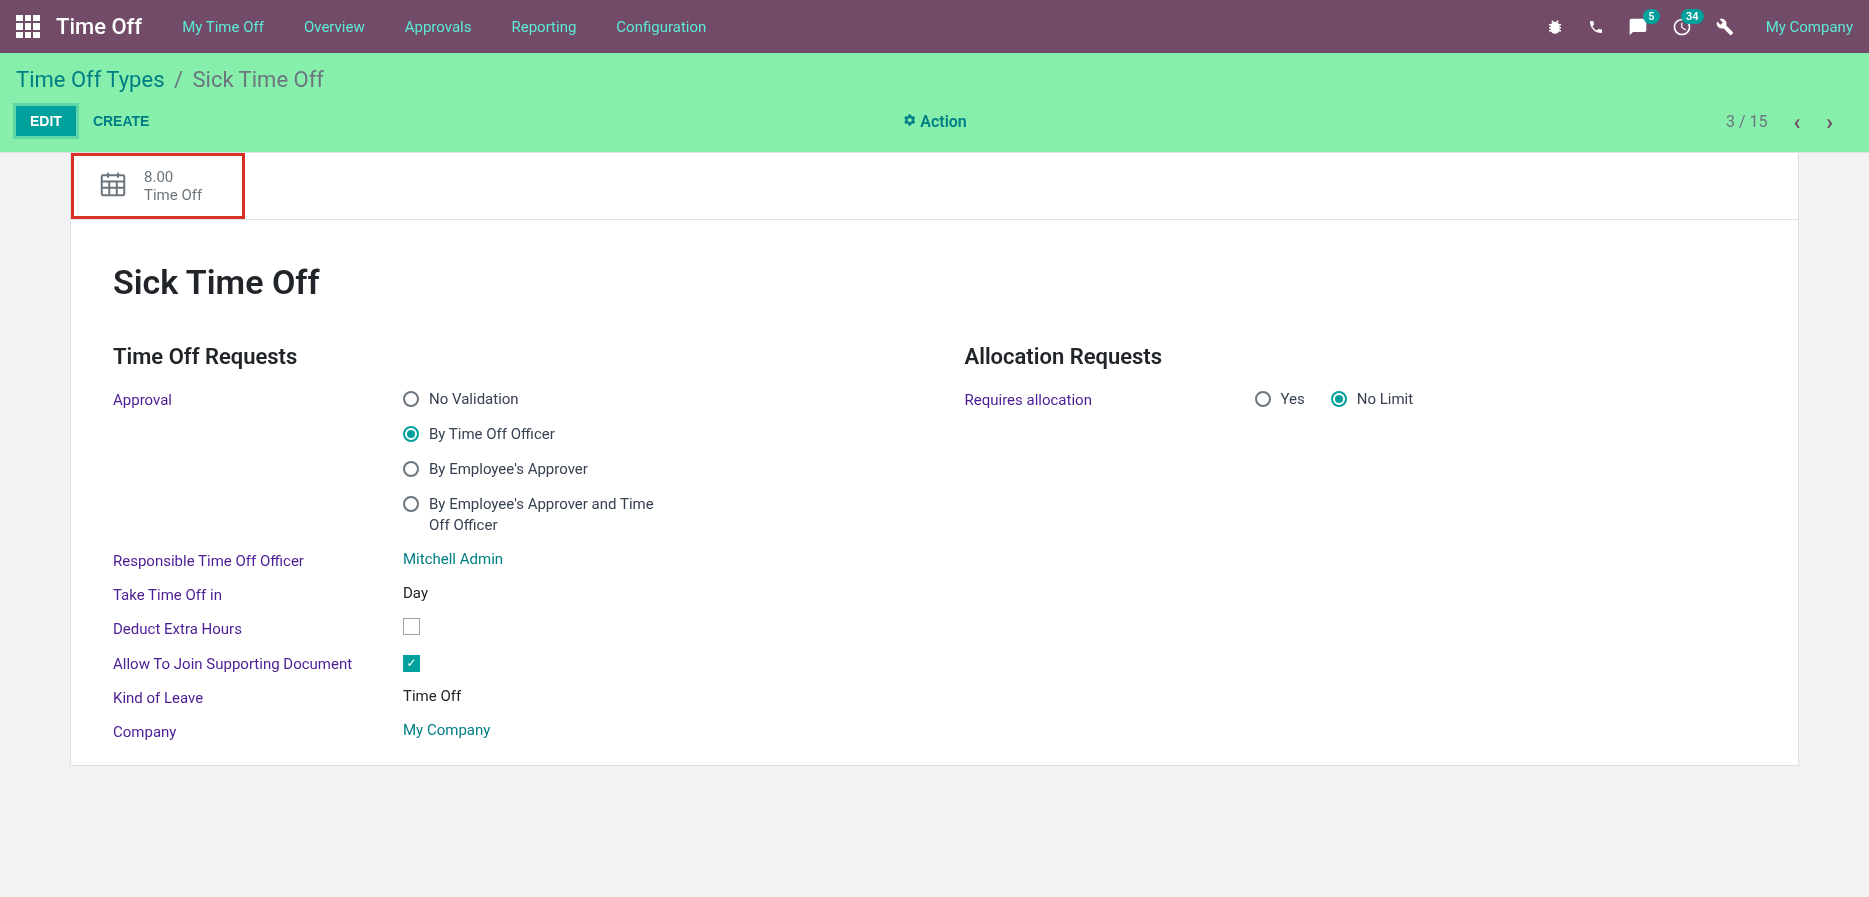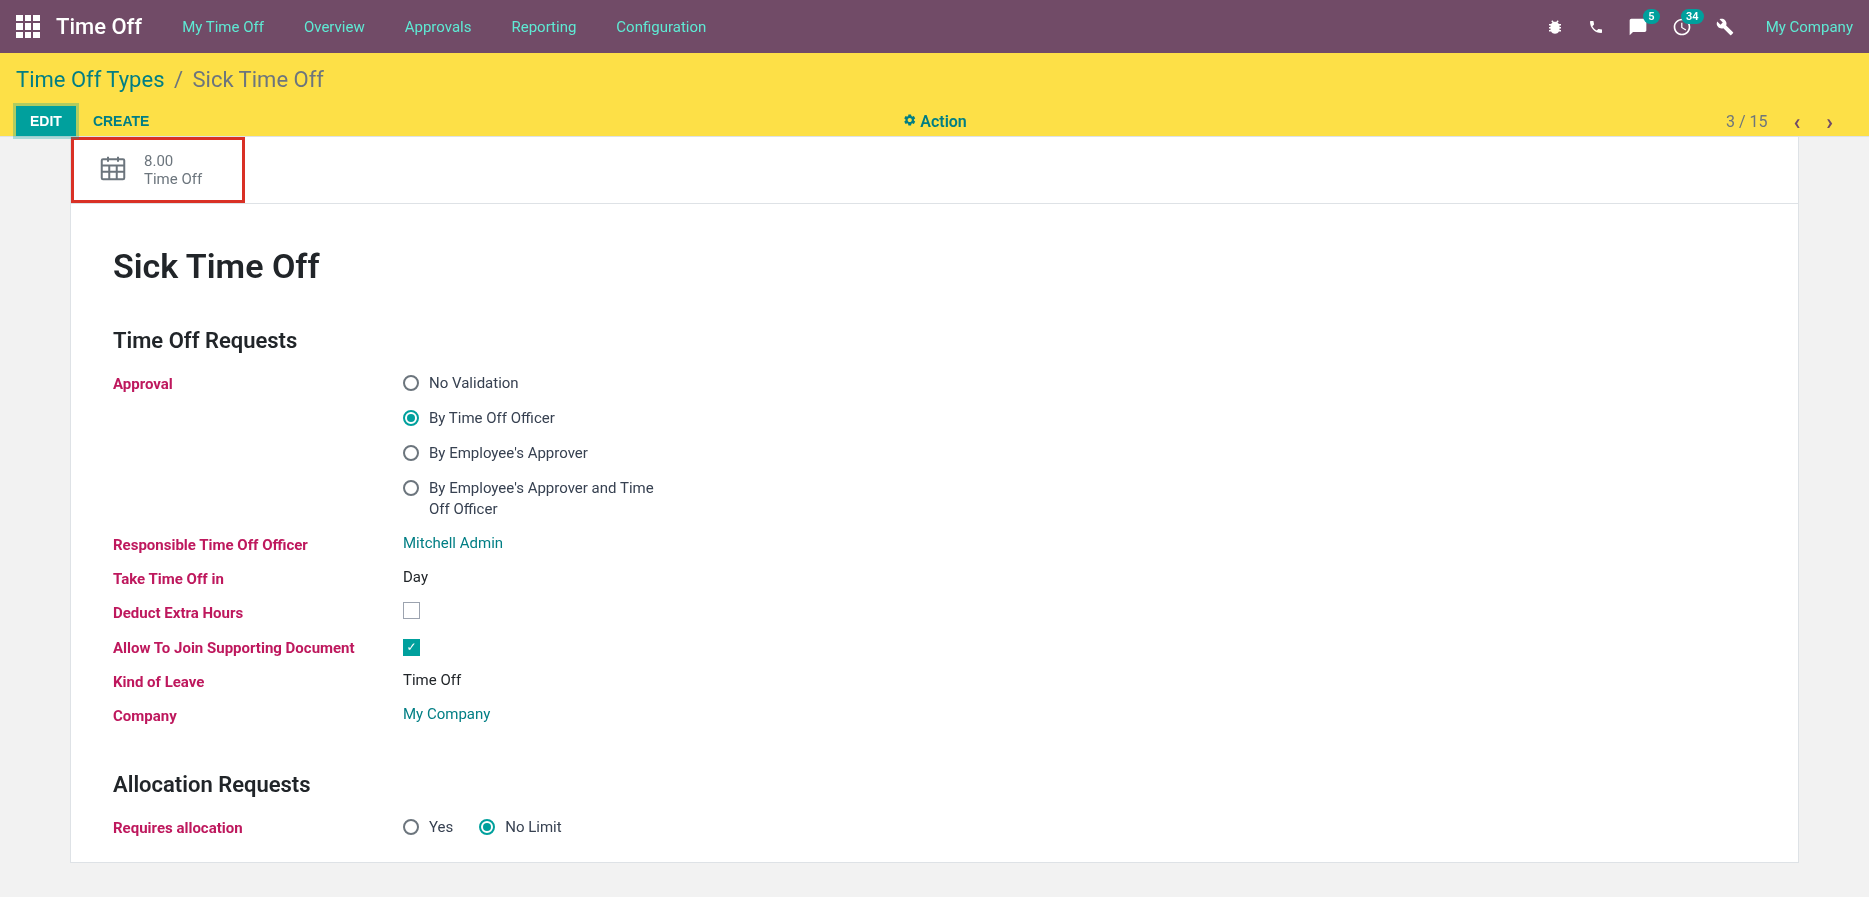--- a/index.html
+++ b/index.html
@@ -12,21 +12,21 @@
 .app-title { font-size: 22px; font-weight: 500; margin-right: 40px; }
 .nav-item { color: #5eead4; margin-right: 40px; font-size: 15px; cursor: pointer; }
 .nav-spacer { flex: 1; }
 .icon-btn { position: relative; margin: 0 12px; cursor: pointer; display: inline-flex; align-items: center; color: #fff; }
 .badge { position: absolute; top: -8px; right: -12px; background: #00A09D; color: #fff; font-size: 11px; font-weight: 600; padding: 1px 5px; border-radius: 10px; min-width: 16px; text-align: center; }
 .user-area { display: flex; align-items: center; margin-left: 20px; cursor: pointer; }
 .avatar { width: 30px; height: 30px; border-radius: 50%; background: linear-gradient(135deg, #d4a574, #8b6f47); margin-right: 10px; display: flex; align-items: center; justify-content: center; font-size: 10px; color: #fff; overflow: hidden; }
 .avatar svg { width: 30px; height: 30px; }
 
 
-.control-panel { background: #fde047; padding: 14px 16px 0 16px; border-bottom: 1px solid #dee2e6; }
+.control-panel { background: #86efac; padding: 14px 16px 16px 16px; border-bottom: 1px solid #dee2e6; }
 .breadcrumb { font-size: 22px; margin-bottom: 14px; }
 .breadcrumb .link { color: #017E84; cursor: pointer; }
 .breadcrumb .sep { color: #6c757d; margin: 0 4px; }
 .breadcrumb .current { color: #6c757d; }
 .control-row { display: flex; align-items: center; }
 .btn-edit { background: #00A09D; color: #fff; padding: 7px 14px; font-weight: 600; font-size: 14px; border: none; cursor: pointer; margin-right: 17px; box-shadow: 0 0 0 3px rgba(0,160,157,0.3); }
 .btn-create { color: #017E84; font-weight: 600; font-size: 14px; cursor: pointer; background: none; border: none; padding: 7px 0; }
 .action-center { position: absolute; left: 50%; transform: translateX(-50%); display: flex; color: #017E84; font-weight: 600; cursor: pointer; }
 .action-center .gear { margin-right: 4px; }
 .pager { color: #6c757d; display: flex; align-items: center; }
@@ -36,25 +36,25 @@
 
 .sheet-wrap { padding: 0; display: flex; justify-content: center; }
 .sheet { background: #fff; width: calc(100% - 140px); margin: 0 70px; border: 1px solid #dee2e6; border-top: none; }
 .stat-bar { border-bottom: 1px solid #dee2e6; display: flex; justify-content: flex-start; padding: 0; }
 .stat-btn { border: 3px solid #d93025; display: flex; align-items: center; padding: 12px 40px 12px 24px; gap: 16px; cursor: pointer; color: #6c757d; }
 .stat-btn .stat-text { display: flex; flex-direction: column; }
 .stat-value { font-size: 15px; }
 .stat-label { font-size: 15px; }
 .sheet-body { padding: 42px 42px 10px 42px; }
 .record-title { font-size: 34px; font-weight: 600; color: #212529; margin-bottom: 42px; }
-.two-col { display: flex; gap: 33px; flex-direction: column; }
+.two-col { display: flex; gap: 60px; }
 .col { flex: 1; }
 .section-title { font-size: 22px; font-weight: 600; color: #212529; margin-bottom: 20px; }
 .field-row { display: flex; align-items: flex-start; margin-bottom: 14px; }
-.field-label { width: 290px; font-weight: 700; color: #be185d; font-size: 15px; flex-shrink: 0; padding-top: 2px; }
+.field-label { width: 290px; font-weight: 400; color: #4c1d95; font-size: 15px; flex-shrink: 0; padding-top: 2px; }
 .field-value { font-size: 15px; color: #212529; }
 .field-value.link { color: #017E84; }
 .radio-opts { display: flex; flex-direction: column; gap: 14px; }
 .radio-opts.inline { flex-direction: row; gap: 26px; }
 .radio-item { display: flex; align-items: flex-start; gap: 10px; cursor: pointer; max-width: 260px; }
 .radio-circle { width: 16px; height: 16px; border: 2px solid #6c757d; border-radius: 50%; flex-shrink: 0; margin-top: 2px; position: relative; }
 .radio-circle.checked { border-color: #00A09D; }
 .radio-circle.checked::after { content: ''; position: absolute; width: 8px; height: 8px; background: #00A09D; border-radius: 50%; top: 2px; left: 2px; }
 .radio-label { font-size: 15px; line-height: 1.4; }
 .checkbox { width: 17px; height: 17px; border: 1px solid #9ca3af; display: inline-flex; align-items: center; justify-content: center; }

